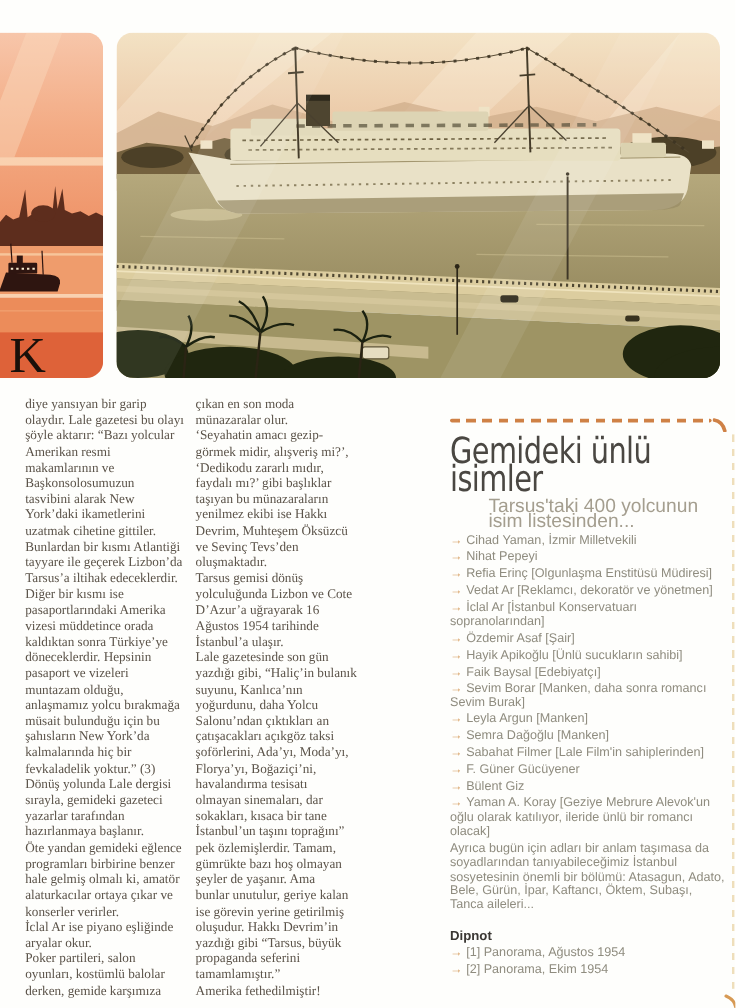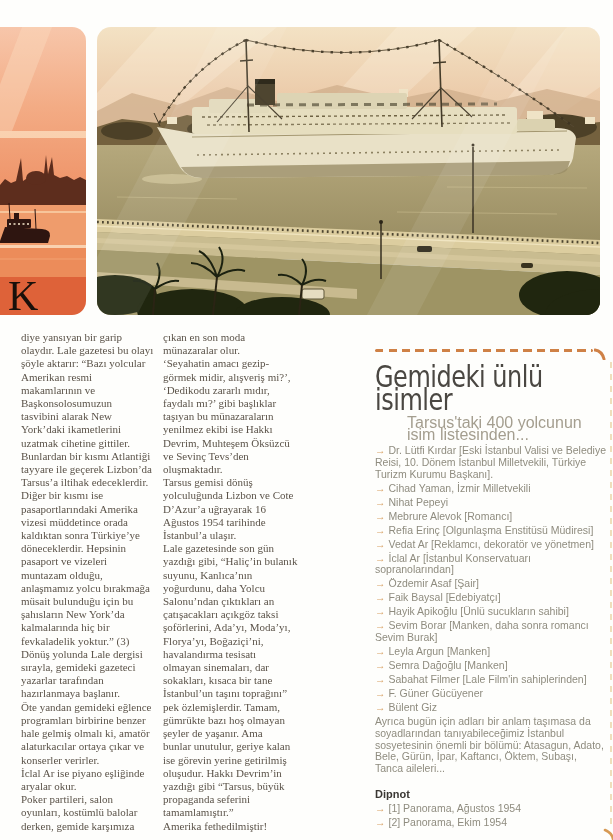--- a/index.html
+++ b/index.html
@@ -306,36 +306,35 @@
       <div class="dashes"></div>
       <svg width="12" height="12">
         <path d="M1,2 Q8,3 10,11" stroke="#cf8146" stroke-width="3" fill="none" stroke-linecap="round"></path>
       </svg>
     </div>
     <h2 class="side-title">Gemideki ünlü
 isimler</h2>
     <div class="side-sub">Tarsus'taki 400 yolcunun isim listesinden...</div>
 
     <div class="side-list">
-      <div class="li"><span class="ar">→</span><span>Dr. Lütfi Kırdar [Eski İstanbul Valisi ve Belediye Reisi, 10. Dönem İstanbul Milletvekili, Türkiye Turizm Kurumu Başkanı].</span></div>
       <div class="li"><span class="ar">→</span><span>Cihad Yaman, İzmir Milletvekili</span></div>
       <div class="li"><span class="ar">→</span><span>Nihat Pepeyi</span></div>
-      <div class="li"><span class="ar">→</span><span>Mebrure Alevok [Romancı]</span></div>
       <div class="li"><span class="ar">→</span><span>Refia Erinç [Olgunlaşma Enstitüsü Müdiresi]</span></div>
       <div class="li"><span class="ar">→</span><span>Vedat Ar [Reklamcı, dekoratör ve yönetmen]</span></div>
       <div class="li"><span class="ar">→</span><span>İclal Ar [İstanbul Konservatuarı sopranolarından]</span></div>
       <div class="li"><span class="ar">→</span><span>Özdemir Asaf [Şair]</span></div>
+      <div class="li"><span class="ar">→</span><span>Hayik Apikoğlu [Ünlü sucukların sahibi]</span></div>
       <div class="li"><span class="ar">→</span><span>Faik Baysal [Edebiyatçı]</span></div>
-      <div class="li"><span class="ar">→</span><span>Hayik Apikoğlu [Ünlü sucukların sahibi]</span></div>
       <div class="li"><span class="ar">→</span><span>Sevim Borar [Manken, daha sonra romancı Sevim Burak]</span></div>
       <div class="li"><span class="ar">→</span><span>Leyla Argun [Manken]</span></div>
       <div class="li"><span class="ar">→</span><span>Semra Dağoğlu [Manken]</span></div>
       <div class="li"><span class="ar">→</span><span>Sabahat Filmer [Lale Film'in sahiplerinden]</span></div>
       <div class="li"><span class="ar">→</span><span>F. Güner Gücüyener</span></div>
       <div class="li"><span class="ar">→</span><span>Bülent Giz</span></div>
+      <div class="li"><span class="ar">→</span><span>Yaman A. Koray [Geziye Mebrure Alevok'un oğlu olarak katılıyor, ileride ünlü bir romancı olacak]</span></div>
     </div>
 
     <div class="closing">Ayrıca bugün için adları bir anlam taşımasa da soyadlarından tanıyabileceğimiz İstanbul sosyetesinin önemli bir bölümü: Atasagun, Adato, Bele, Gürün, İpar, Kaftancı, Öktem, Subaşı, Tanca aileleri...</div>
 
     <div class="dipnot-h">Dipnot</div>
     <div>
       <div class="fn"><span class="ar">→</span><span>[1] Panorama, Ağustos 1954</span></div>
       <div class="fn"><span class="ar">→</span><span>[2] Panorama, Ekim 1954</span></div>
 
     </div>

